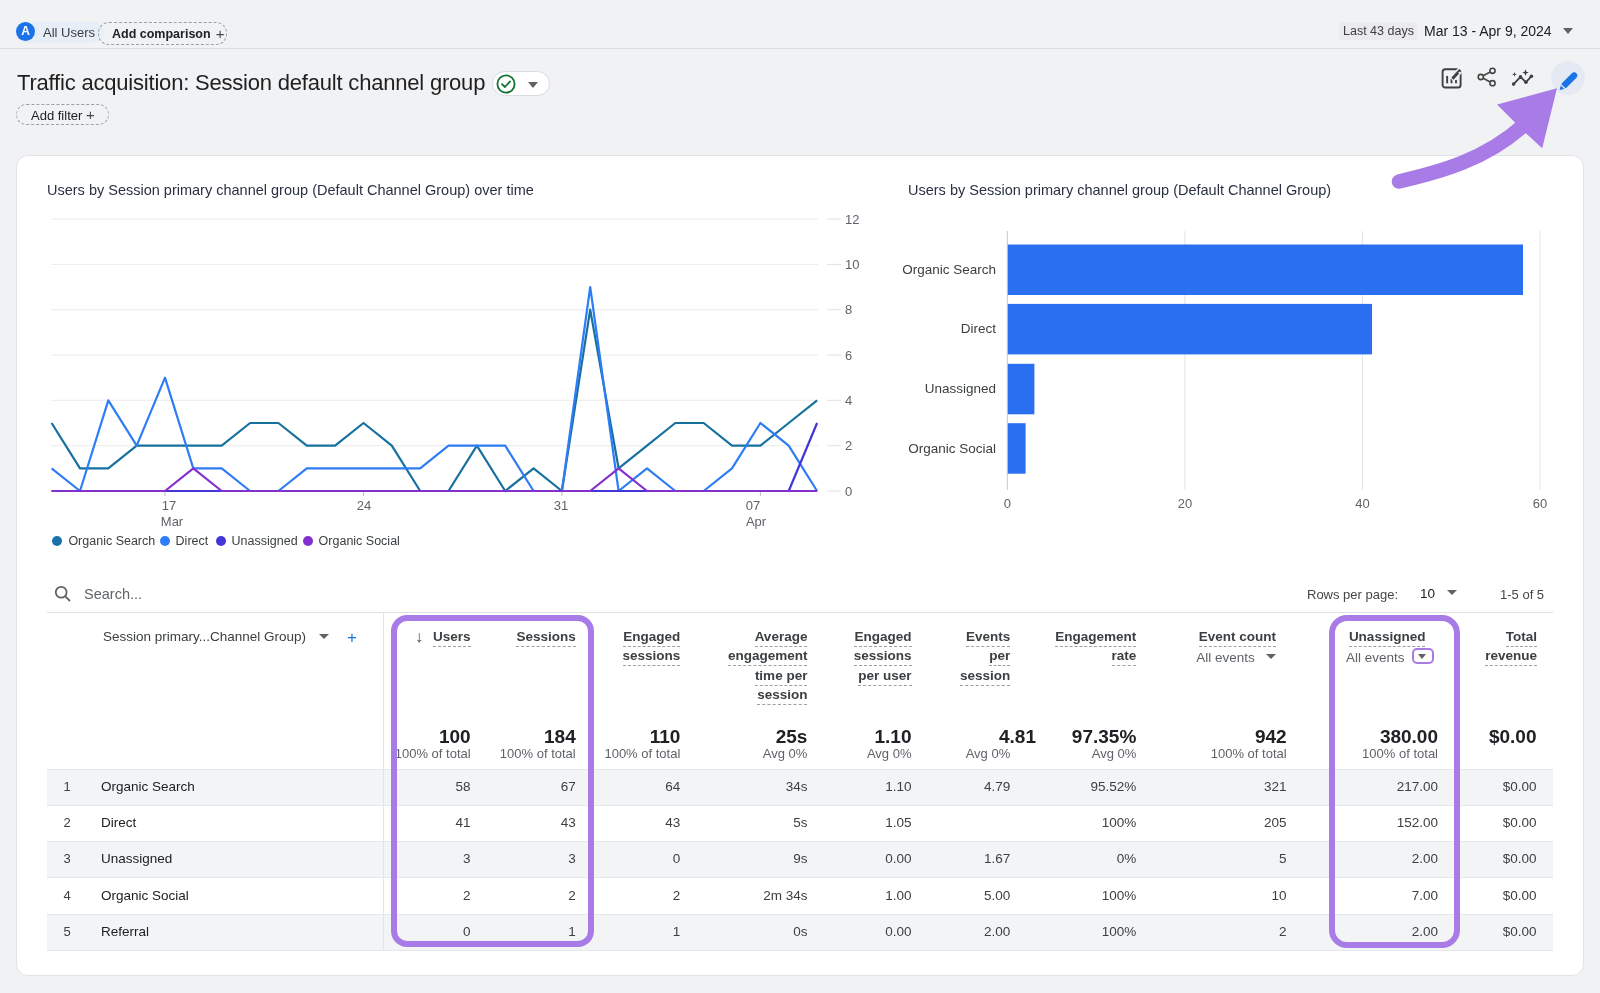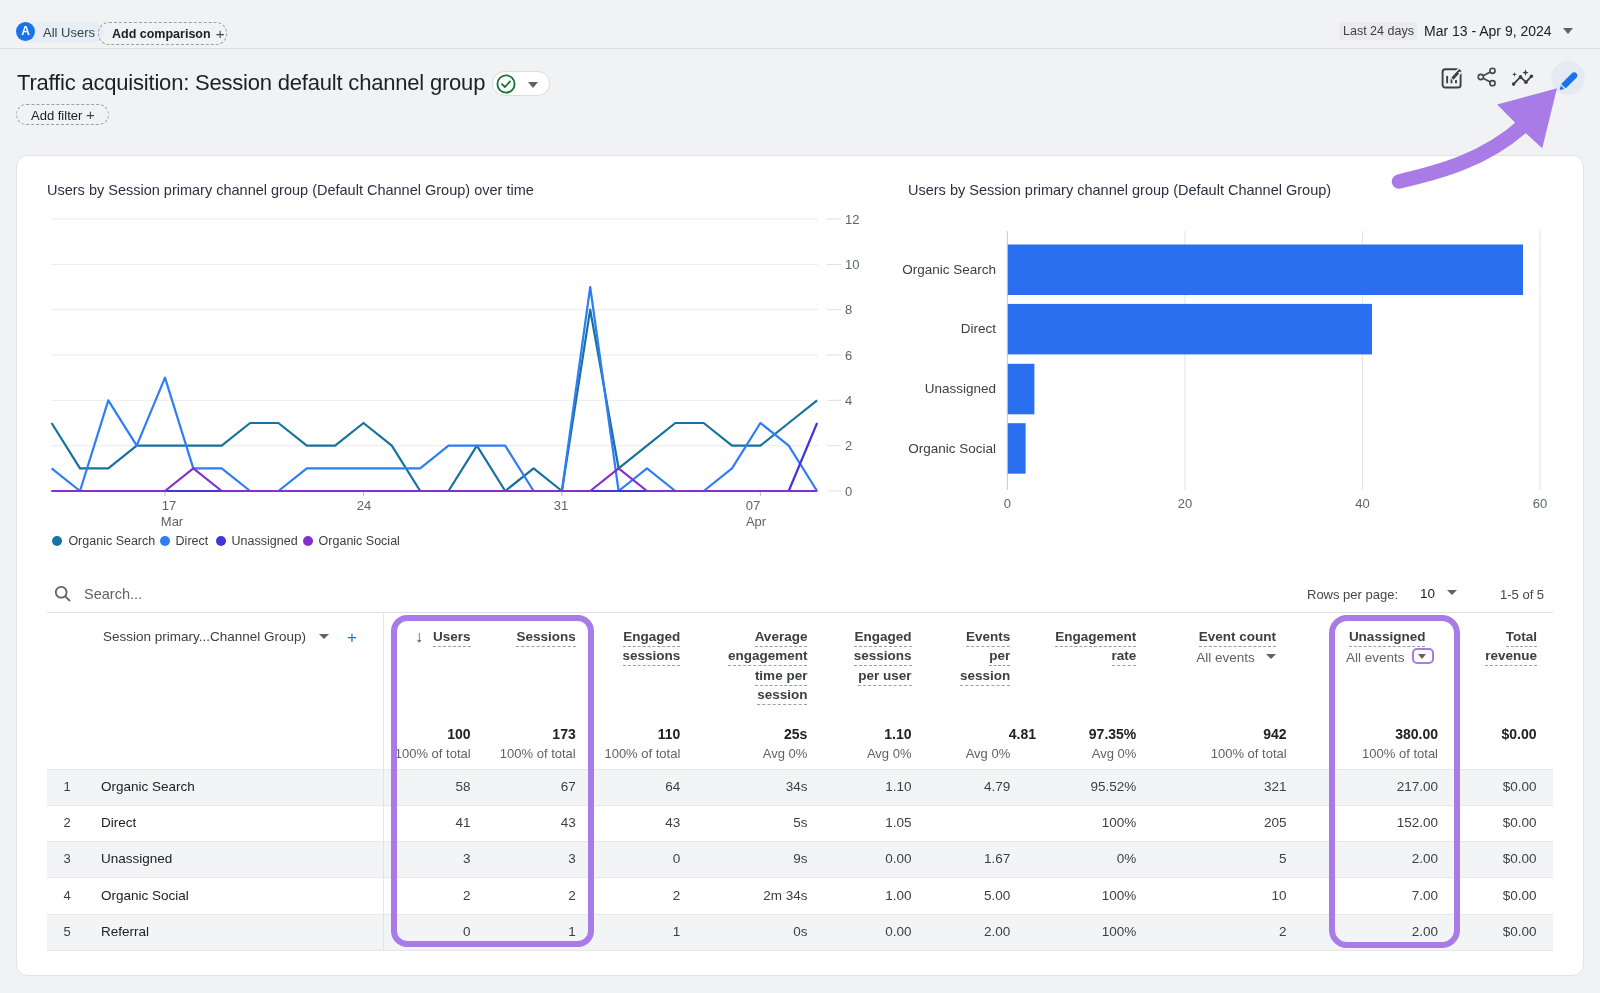--- a/index.html
+++ b/index.html
@@ -1,35 +1,35 @@
 <!DOCTYPE html>
 <html><head>
 <meta charset="utf-8">
 <style>
   * { margin:0; padding:0; box-sizing:border-box; }
   html,body { width:1600px; height:993px; overflow:hidden; }
   body { background:#f1f2f4; font-family:"Liberation Sans", sans-serif; position:relative; }
   .abs { position:absolute; }
   .hl { font-size:13.5px; font-weight:bold; color:#3c4043; line-height:16px; border-bottom:1.6px dashed #9aa0a6; padding-bottom:1px; }
-  .tv { font-size:14px; font-weight:bold; color:#202124; }
+  .tv { font-size:19px; font-weight:bold; color:#202124; }
   .ts { font-size:13px; color:#5f6368;text-align:center; }
   .rn { font-size:13px; color:#3c4043; }
   .rc { font-size:13.5px; color:#202124; }
   .rv { font-size:13.5px; color:#3c4043; }
 </style>
 </head>
 <body>
 
 <div class="abs" style="left:16px;top:22px;width:88px;height:21px;background:#e8eef7;border-radius:11px;"></div>
 <div class="abs" style="left:16px;top:22px;width:19px;height:19px;background:#1a73e8;border-radius:50%;color:#fff;font-size:12px;font-weight:bold;text-align:center;line-height:19px;">A</div>
 <div class="abs" style="left:43px;top:22px;height:21px;line-height:21px;font-size:13px;color:#3c4043;">All Users</div>
 <div class="abs" style="left:98px;top:22px;width:129px;height:23px;border:1px dashed #9aa0a6;border-radius:11px;font-size:12.5px;color:#202124;font-weight:bold;line-height:19px;padding-left:13px;white-space:nowrap;">Add comparison<span style="color:#444746;font-weight:normal;font-size:15px;position:relative;top:1px;left:5px;">+</span></div>
 
 <div class="abs" style="left:1339px;top:22px;width:78px;height:18px;background:#ebebed;"></div>
-<div class="abs" style="left:1343px;top:23px;height:16px;line-height:16px;font-size:12.5px;color:#3c4043;">Last 24 days</div>
+<div class="abs" style="left:1343px;top:23px;height:16px;line-height:16px;font-size:12.5px;color:#3c4043;">Last 43 days</div>
 <div class="abs" style="left:1424px;top:22px;height:18px;line-height:18px;font-size:14px;color:#202124;white-space:nowrap;">Mar 13 - Apr 9, 2024</div>
 <div class="abs" style="left:1563px;top:28px;width:0;height:0;border-left:5px solid transparent;border-right:5px solid transparent;border-top:6px solid #5f6368;"></div>
 
 <div class="abs" style="left:0;top:48px;width:1600px;height:1px;background:#dcdde0;"></div>
 
 <div class="abs" id="pagetitle" style="left:17px;top:70px;font-size:22px;color:#1f1f1f;letter-spacing:-0.2px;white-space:nowrap;">Traffic acquisition: Session default channel group</div>
 <div class="abs" style="left:492px;top:71px;width:58px;height:25px;background:#fff;border:1px solid #dadce0;border-radius:13px;"></div>
 <svg class="abs" style="left:496px;top:74px;" width="20" height="20" viewBox="0 0 20 20">
   <circle cx="10" cy="10" r="8.6" fill="none" stroke="#137333" stroke-width="1.8"></circle>
   <path d="M6 10.2 L8.9 13 L14 7.4" fill="none" stroke="#137333" stroke-width="1.8" stroke-linecap="round" stroke-linejoin="round"></path>
@@ -176,21 +176,21 @@
 <div class="abs hl" style="right:589.8px;top:648.3px;">per</div>
 <div class="abs hl" style="right:589.8px;top:667.6px;">session</div>
 <div class="abs hl" style="right:463.7px;top:629.0px;">Engagement</div>
 <div class="abs hl" style="right:463.7px;top:648.3px;">rate</div>
 <div class="abs hl" style="right:324.0px;top:629.0px;">Event count</div>
 <div class="abs hl" style="right:174.6px;top:629.0px;">Unassigned</div>
 <div class="abs hl" style="right:63.0px;top:629.0px;">Total</div>
 <div class="abs hl" style="right:63.0px;top:648.3px;">revenue</div>
 <div class="abs tv" style="right:1129.4px;top:725.5px;">100</div>
 <div class="abs ts" style="right:1129.4px;top:745.5px;">100% of total</div>
-<div class="abs tv" style="right:1024.3px;top:725.5px;">173</div>
+<div class="abs tv" style="right:1024.3px;top:725.5px;">184</div>
 <div class="abs ts" style="right:1024.3px;top:745.5px;">100% of total</div>
 <div class="abs tv" style="right:919.7px;top:725.5px;">110</div>
 <div class="abs ts" style="right:919.7px;top:745.5px;">100% of total</div>
 <div class="abs tv" style="right:792.6px;top:725.5px;">25s</div>
 <div class="abs ts" style="right:792.6px;top:745.5px;">Avg 0%</div>
 <div class="abs tv" style="right:688.5px;top:725.5px;">1.10</div>
 <div class="abs ts" style="right:688.5px;top:745.5px;">Avg 0%</div>
 <div class="abs tv" style="right:564px;top:725.5px;text-align:right;">4.81</div>
 <div class="abs ts" style="right:589.8px;top:745.5px;">Avg 0%</div>
 <div class="abs tv" style="right:463.7px;top:725.5px;">97.35%</div>

